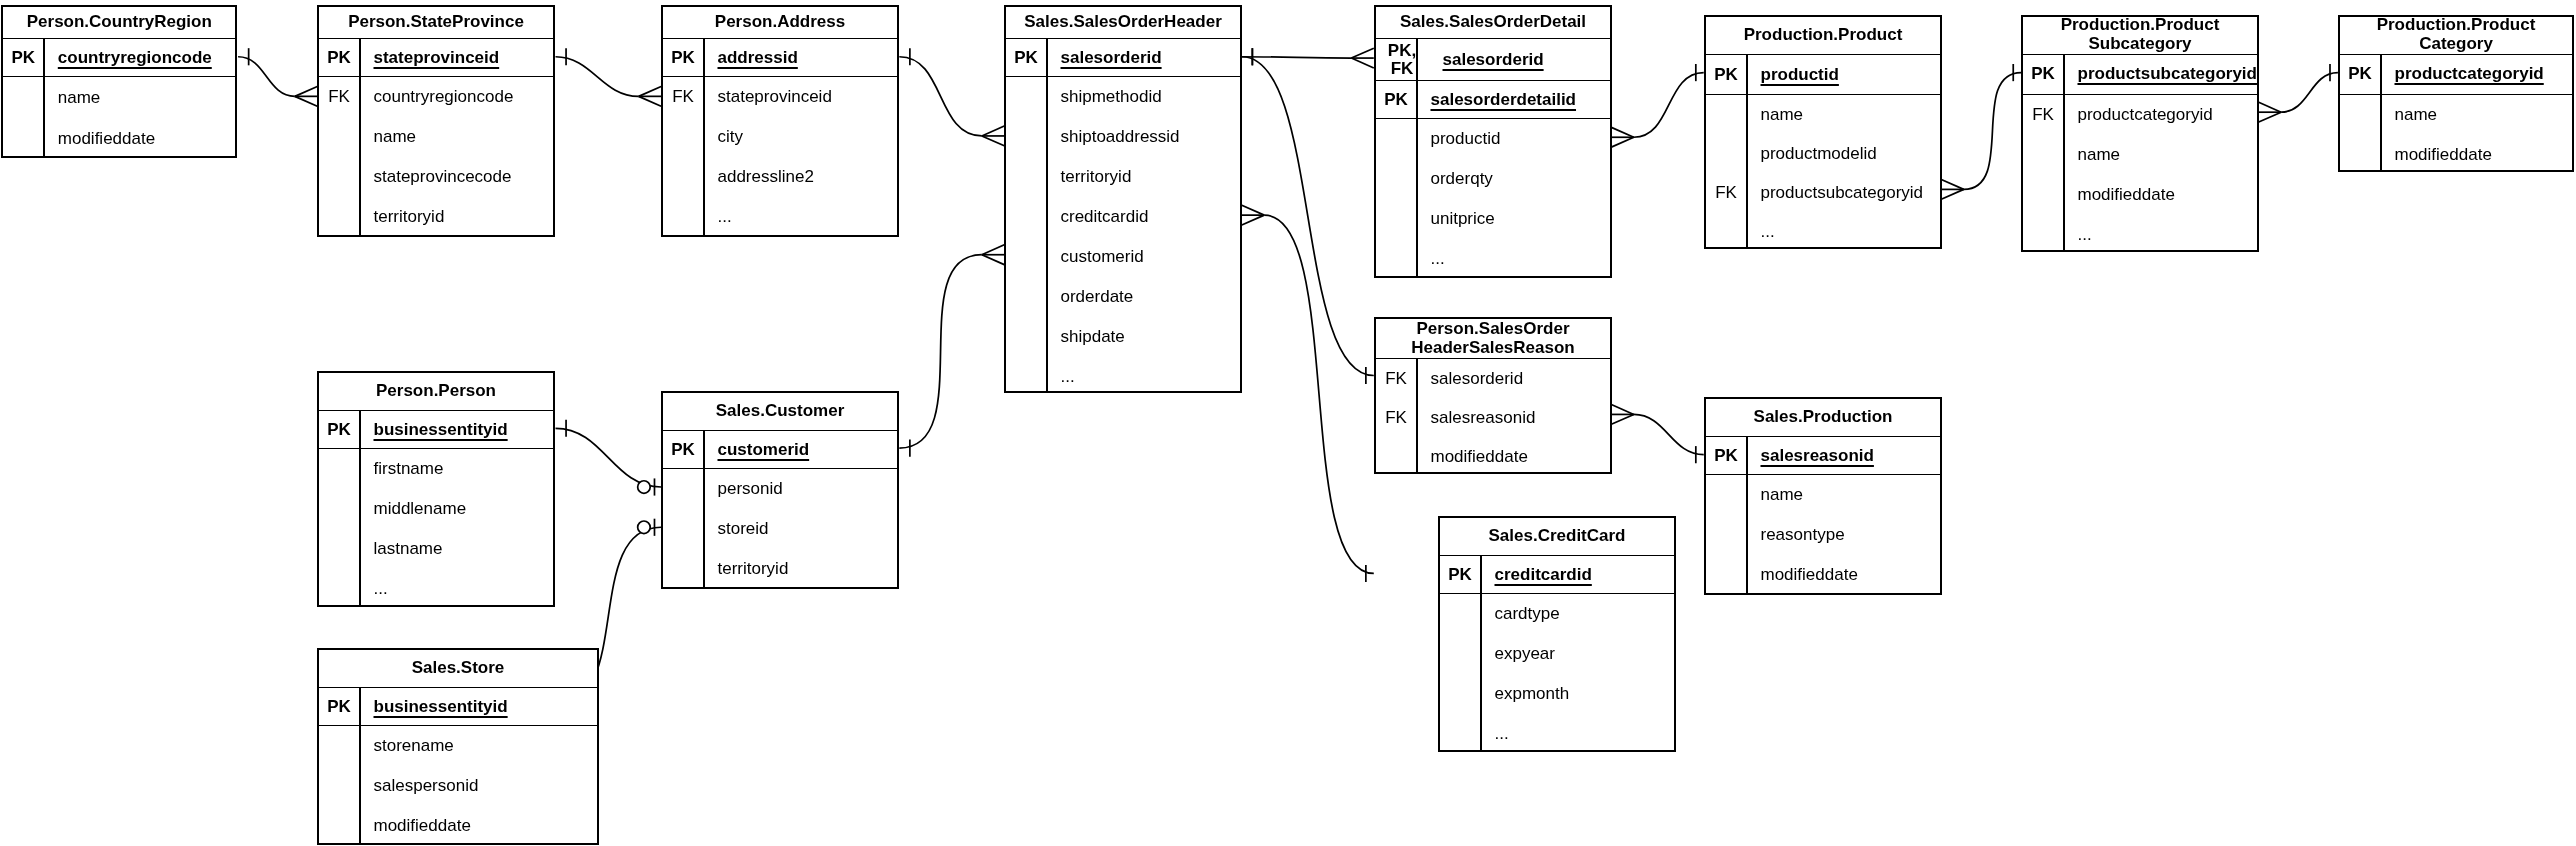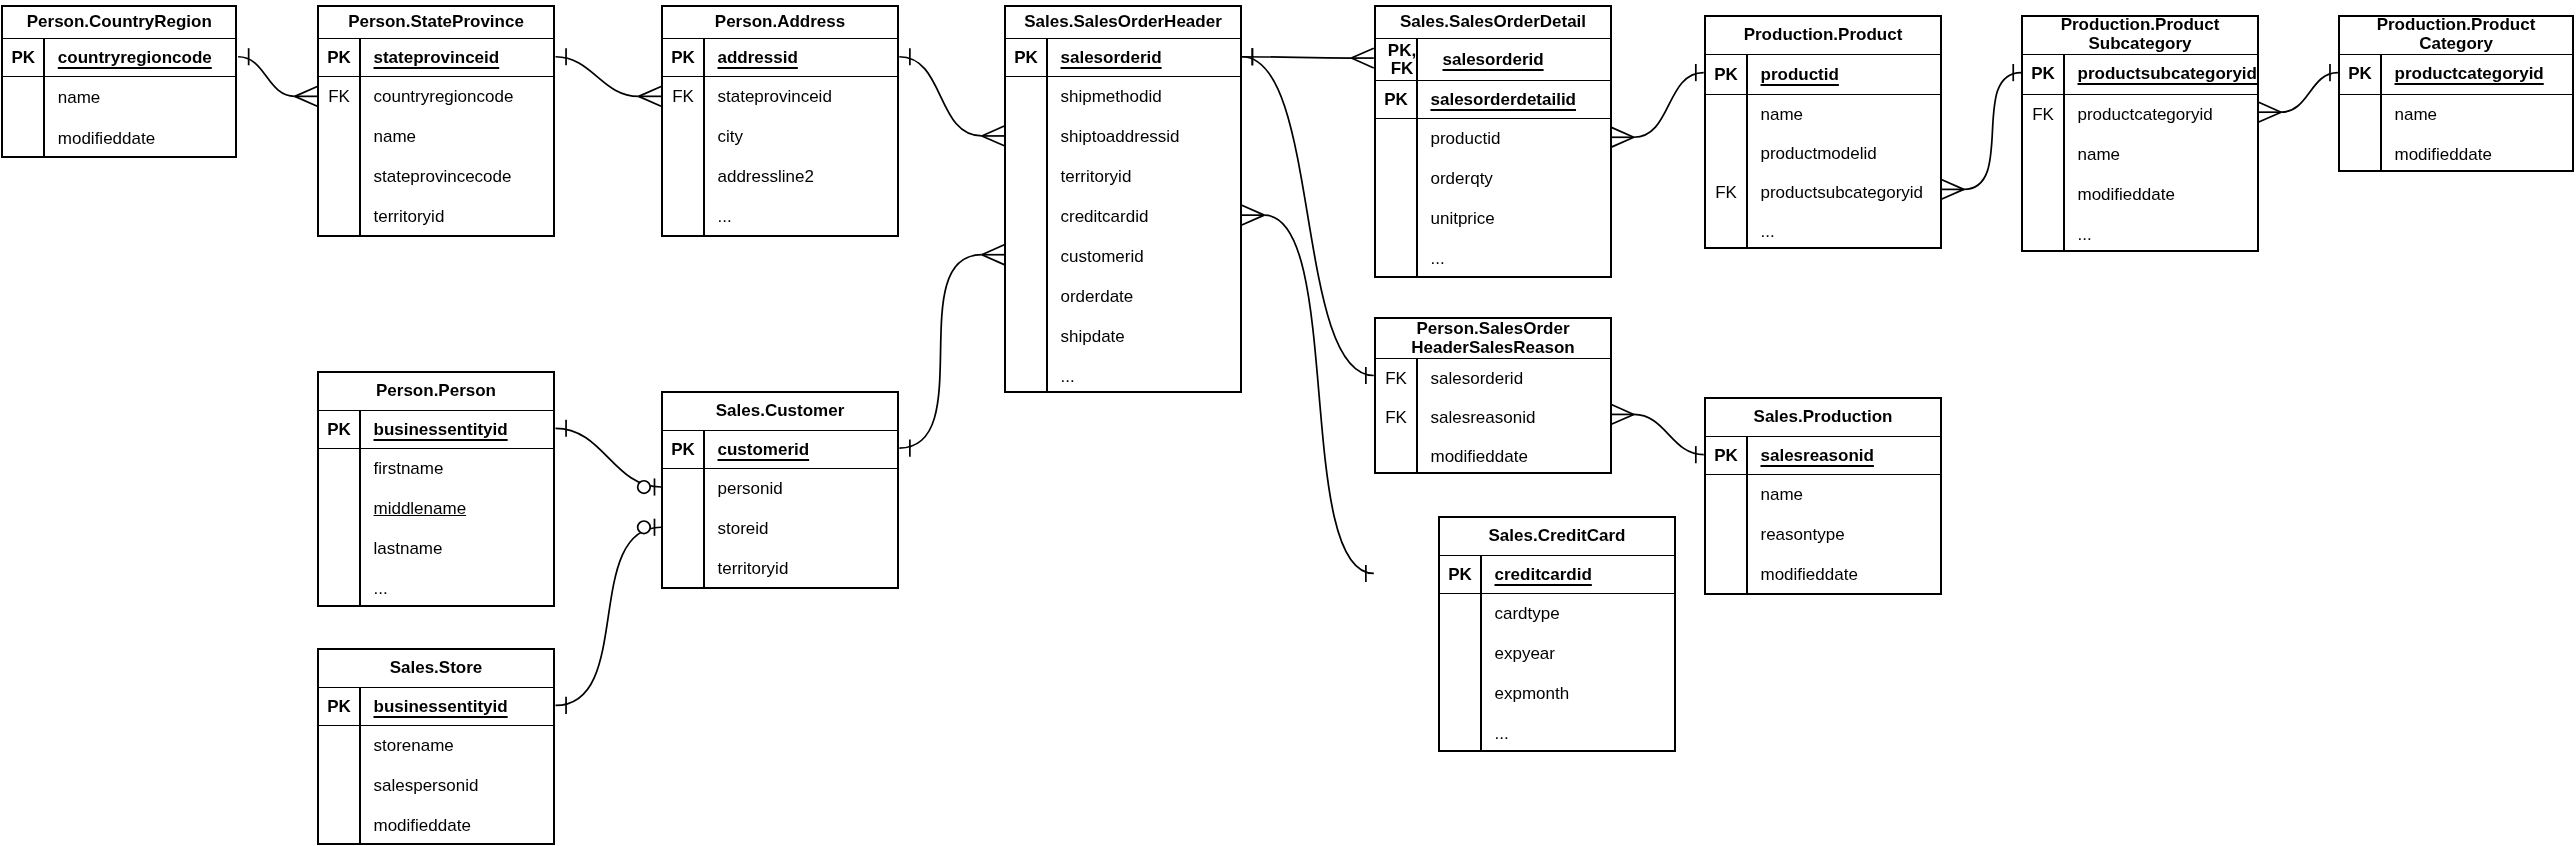--- a/index.html
+++ b/index.html
@@ -424,21 +424,21 @@
           <div class="fcell">
             <span class="pk">businessentityid</span>
           </div>
         </div>
         <div class="row" style="height: 40px;">
           <div class="kcell" style="width: 40px;"></div>
           <div class="fcell">
             <span>firstname</span>
           </div>
         </div>
-        <div class="row" style="height: 40px; text-decoration: underline;">
+        <div class="row" style="height: 40px;">
           <div class="kcell" style="width: 40px;"></div>
           <div class="fcell">
             <span>middlename</span>
           </div>
         </div>
         <div class="row" style="height: 40px;">
           <div class="kcell" style="width: 40px;"></div>
           <div class="fcell">
             <span>lastname</span>
           </div>
@@ -478,21 +478,21 @@
           </div>
         </div>
         <div class="row" style="height: 40px;">
           <div class="kcell" style="width: 40px;"></div>
           <div class="fcell">
             <span>territoryid</span>
           </div>
         </div>
       </div>
     </div>
-    <div class="tbl" style="left: 317px; top: 648px; width: 238px; height: 197px;">
+    <div class="tbl" style="left: 317px; top: 648px; width: 282px; height: 197px;">
       <div class="tbl-header" style="height: 38px;">
         <span>Sales.Store</span>
       </div>
       <div class="tbl-content">
         <div class="vline" style="left: 40px;"></div>
         <div class="row boxed" style="height: 38px;">
           <div class="kcell bold" style="width: 40px;">
             <span>PK</span>
           </div>
           <div class="fcell">

